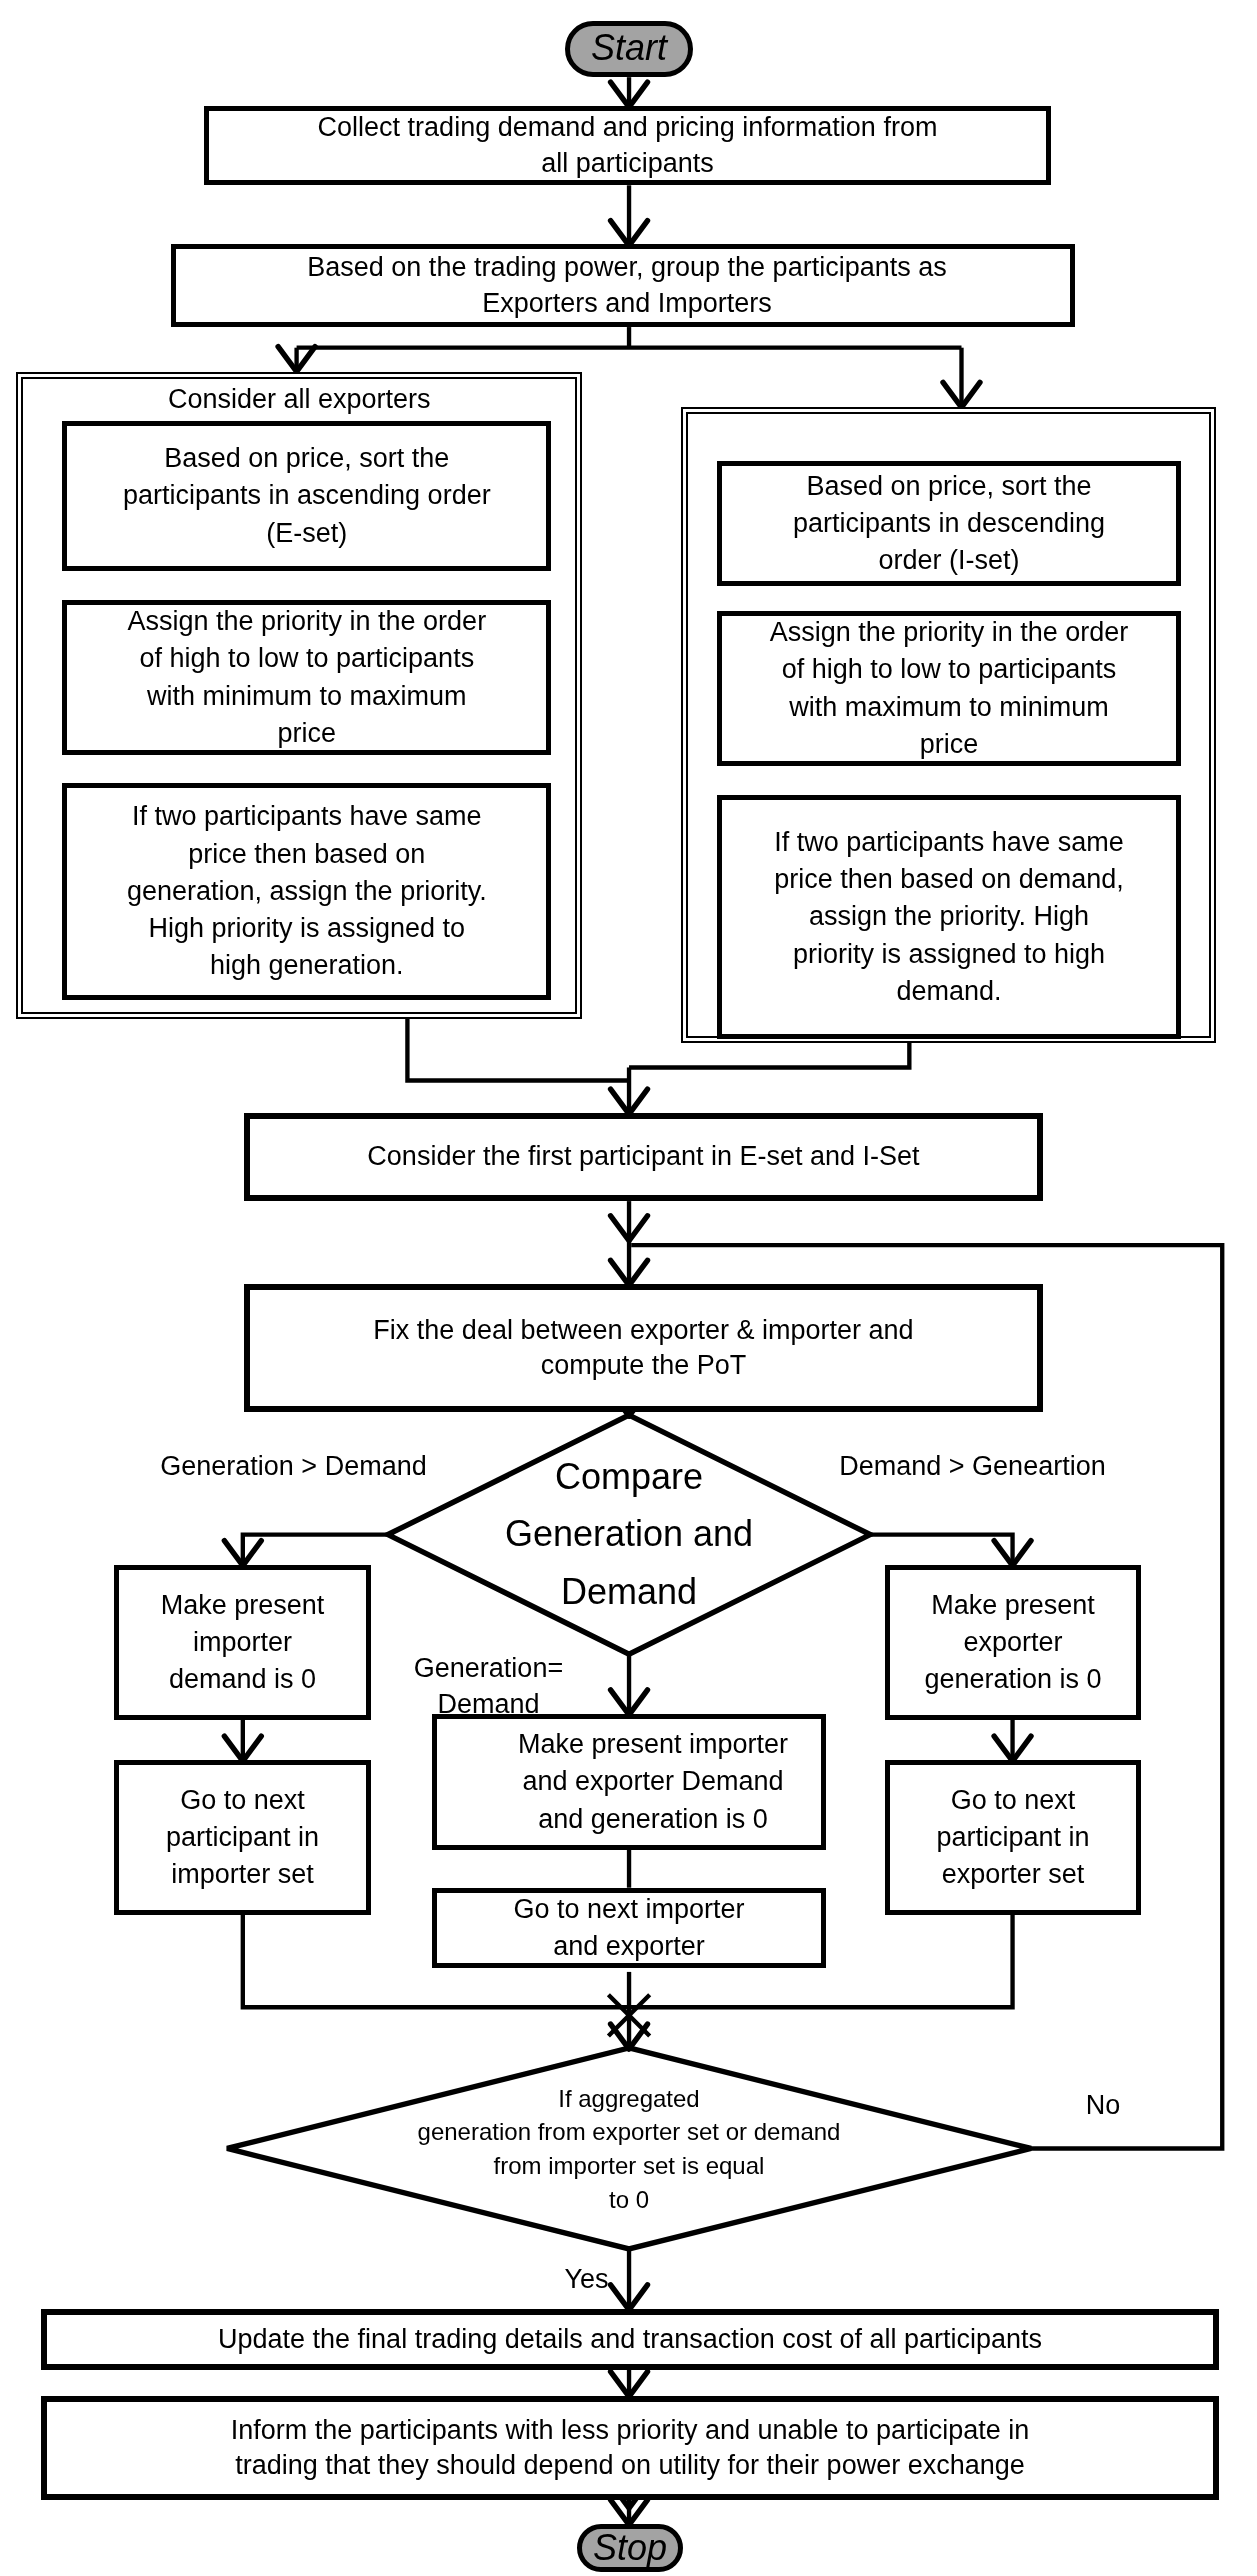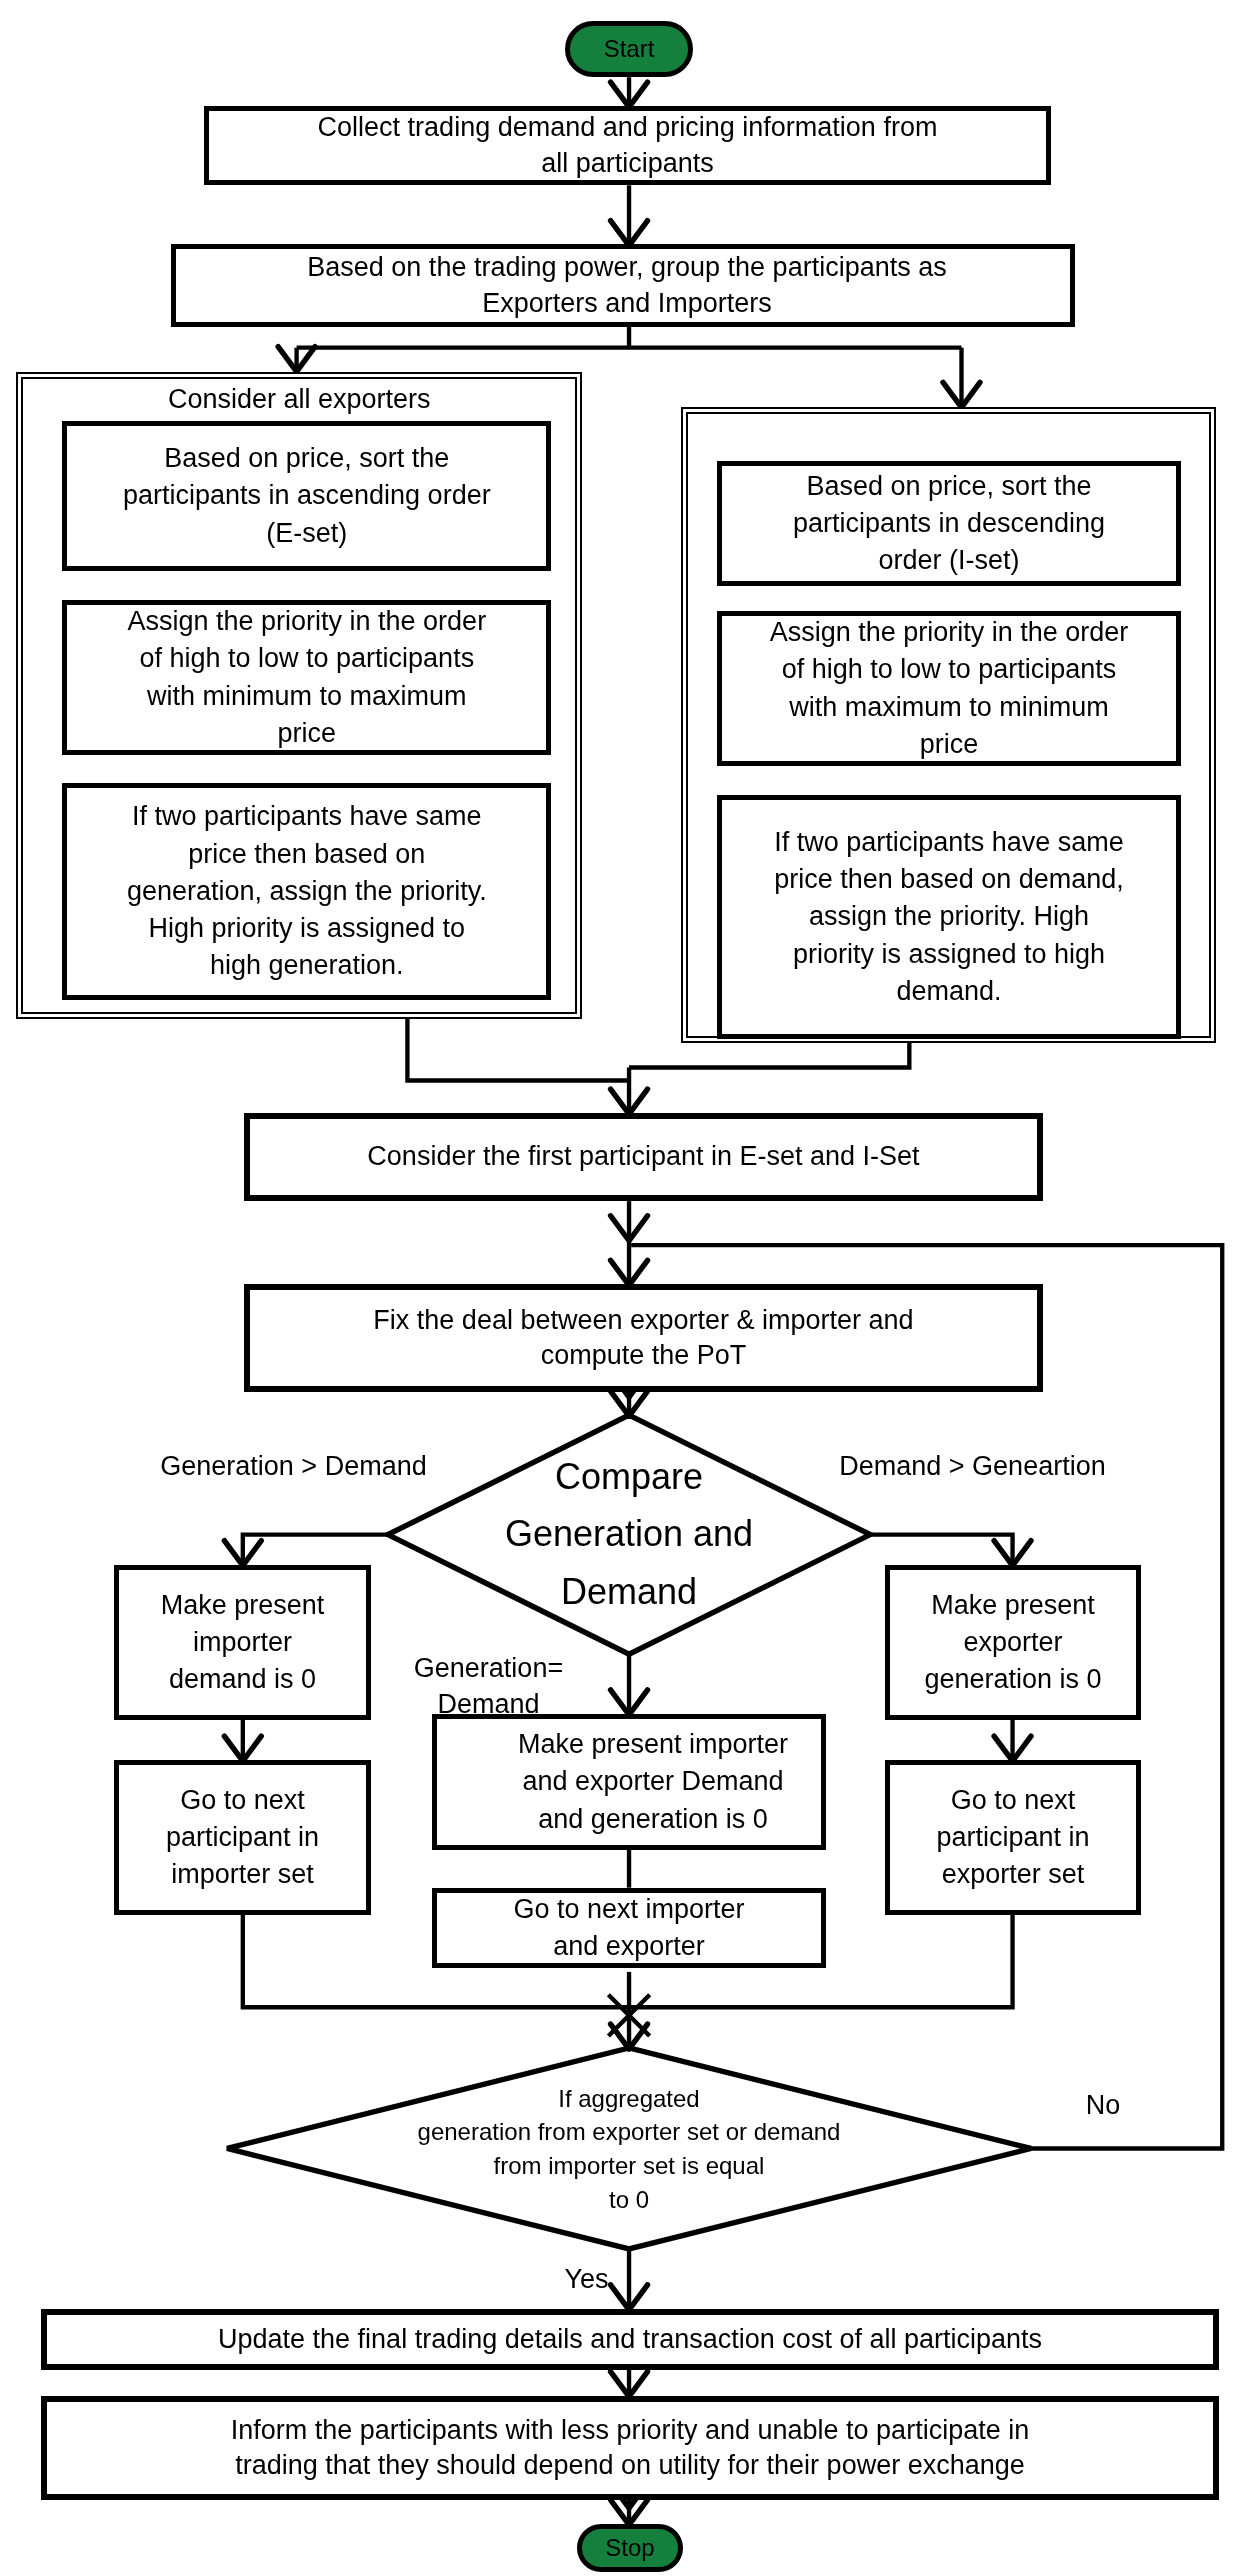--- a/index.html
+++ b/index.html
@@ -7,21 +7,21 @@
           font-family:"Liberation Sans",sans-serif;color:#000;}
   svg.connectors{position:absolute;left:0;top:0;}
   svg.connectors path.ln{stroke:#000;stroke-width:8;fill:none;}
   svg.connectors path.chv{stroke:#000;stroke-width:10;fill:none;stroke-linejoin:round;stroke-linecap:round;}
   svg.connectors polygon.diamond{fill:#ffffff;stroke:#000;stroke-width:10;}
   .node{position:absolute;box-sizing:border-box;display:flex;align-items:center;justify-content:center;
         text-align:center;white-space:pre-line;font-size:27px;line-height:1.3;}
   .proc{border:5.4px solid #000;background:#ffffff;}
   .thick{border-width:6.5px;}
   .inner{line-height:1.38;}
-  .terminator{border:5.4px solid #000;border-radius:31.5px;background:#15803d;font-size:24px;}
+  .terminator{border:5.4px solid #000;border-radius:31.5px;background:#a3a3a3;font-size:36px;font-style:italic;}
   .container{position:absolute;box-sizing:border-box;border:7px double #000;background:#ffffff;}
   .container-header{position:absolute;left:0;right:0;top:5.4px;text-align:center;font-size:27px;}
   .lbl{background:transparent;}
   .d1text{font-size:36px;line-height:1.6;background:transparent;}
   .d2text{font-size:24px;line-height:1.4;background:transparent;}
 </style>
 </head>
 <body>
 
 <div id="canvas">
@@ -121,21 +121,21 @@
 price</div>
     <div class="node proc inner" style="left:29px;top:381px;width:464px;height:244px;">If two participants have same
 price then based on demand,
 assign the priority. High
 priority is assigned to high
 demand.</div>
   </div>
 
   <div class="node proc thick" style="left:244px;top:1113px;width:799px;height:88px;">Consider the first participant in E-set and I-Set</div>
 
-  <div class="node proc thick" style="left:244px;top:1284px;width:799px;height:108px;">Fix the deal between exporter &amp; importer and
+  <div class="node proc thick" style="left:244px;top:1284px;width:799px;height:128px;">Fix the deal between exporter &amp; importer and
 compute the PoT</div>
 
   <div class="node lbl d1text" style="left:442px;top:1469px;width:374px;height:130px;">Compare
 Generation and
 Demand</div>
 
   <div class="node lbl" style="left:114px;top:1450px;width:359px;height:33px;">Generation &gt; Demand</div>
 
   <div class="node lbl" style="left:793px;top:1450px;width:359px;height:33px;">Demand &gt; Geneartion</div>
 

